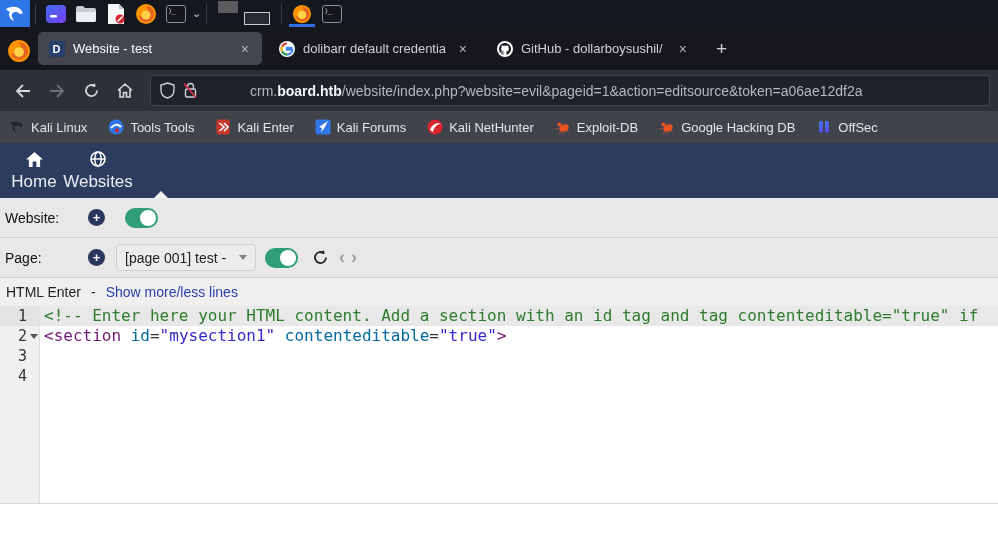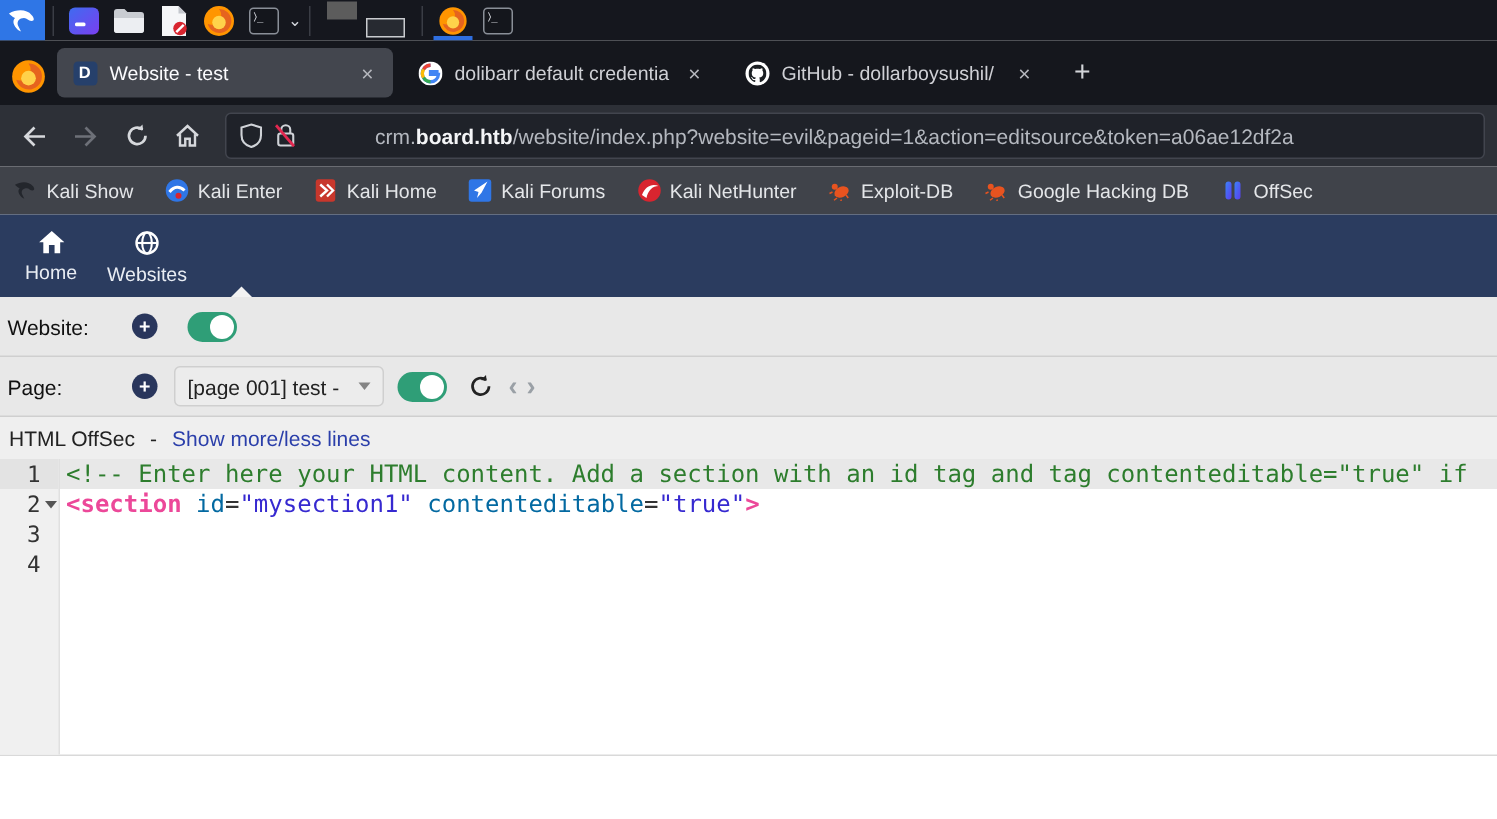--- a/index.html
+++ b/index.html
@@ -41,21 +41,21 @@
   .url-text { font-size:14px; color:#b4b8bf; white-space:nowrap; overflow:hidden;margin-left:44px; }
   .url-text .domain { color:#f4f5f7; font-weight:bold; }
 
   .bookmarks { height:32px; background:#40434a; display:flex; align-items:center; padding-left:9px; gap:21px; }
   .bm { display:flex; align-items:center; gap:6px; color:#e4e6e9; font-size:13px; white-space:nowrap; }
   .bm-ic { width:16px; height:16px; display:flex; align-items:center; justify-content:center; }
 
   
   .mainmenu { position:relative; height:55px; background:#2b3c5f; display:flex; padding-left:2px; }
   .menu-item { width:64px; display:flex; flex-direction:column; align-items:center; justify-content:center; gap:5px;
-               color:#e9edf3; font-size:13px; padding-top:2px; }
+               color:#e9edf3; font-size:17px; padding-top:2px; }
   .menu-caret { position:absolute; bottom:0; left:154px; width:0; height:0;
                 border-left:7px solid transparent; border-right:7px solid transparent; border-bottom:7px solid #f2f2f2; }
 
   .ctrl-row { height:40px; background:#e8e8e8; border-bottom:1px solid #cfcfcf; display:flex; align-items:center; }
   .row-label { width:88px; padding-left:5px; font-size:14px; color:#111; }
   .plus-btn { width:17px; height:17px; border-radius:50%; background:#29365c; color:#fff; font-size:13px; font-weight:bold;
               display:flex; align-items:center; justify-content:center; line-height:0; margin-right:11px; }
   .select { height:27px; border-radius:3px; display:flex; align-items:center; font-size:14px; color:#222; padding:0 8px; }
   .select .caret { margin-left:auto; width:0; height:0; border-left:4px solid transparent; border-right:4px solid transparent;
                    border-top:5px solid #848484; }
@@ -77,21 +77,21 @@
   .gutter { width:40px; background:#f0f0f0; border-right:1px solid #e0e0e0; flex:0 0 auto;
             font-family:"DejaVu Sans Mono", monospace; font-size:15px; color:#333; }
   .gutter-cell { height:20px; display:flex; align-items:center; justify-content:flex-end; padding-right:12px; position:relative; }
   .gutter-cell.active { background:#e3e3e3; }
   .gutter-cell .fold { position:absolute; right:1px; top:8px; width:0; height:0;
                        border-left:4px solid transparent; border-right:4px solid transparent; border-top:5px solid #555; }
   .code-area { flex:1; overflow:hidden; }
   .code-line { height:20px; white-space:pre; font-family:"DejaVu Sans Mono", monospace; font-size:16px; line-height:20px;
                padding-left:4px; color:#333; }
   .code-line.active { background:#e8e8e8; }
-  .c-comment { color:#2d7d2d; } .c-tag { color:#ec4899;font-weight:bold; } .c-attr { color:#0369a1; }
+  .c-comment { color:#2d7d2d; } .c-tag { color:#701a75; } .c-attr { color:#0369a1; }
   .c-string { color:#3629d0; } .c-plain { color:#333; }
 
   svg { display:block; }
 </style>
 </head>
 <body>
 
 <div class="taskbar">
   <div class="kali-btn">
     <svg width="20" height="18" viewBox="0 0 20 18">
@@ -239,40 +239,40 @@
   </div>
 </div>
 
 <div class="bookmarks">
   <div class="bm">
     <span class="bm-ic">
       <svg width="16" height="14" viewBox="0 0 20 18">
           <path d="M1 4 C6 1 13 1 16 5 C18 7 18 9 16 9 C14 9 13 7 11 7 C8 7 6 9 7 12 L9 16 L7 15 C4 12 3 9 5 7 C3 6 2 5 1 4 Z" fill="#23262c"></path>
         </svg>
     </span>
-    <span>Kali Show</span>
+    <span>Kali Linux</span>
   </div>
   <div class="bm">
     <span class="bm-ic">
       <svg width="16" height="16" viewBox="0 0 16 16">
           <circle cx="8" cy="8" r="7.5" fill="#2f76e6"></circle>
           <path d="M3 9 C6 5 10 5 13 8" stroke="#fff" stroke-width="2" fill="none"></path>
           <circle cx="9" cy="11.5" r="2" fill="#d8252f"></circle>
         </svg>
     </span>
-    <span>Kali Enter</span>
+    <span>Tools Tools</span>
   </div>
   <div class="bm">
     <span class="bm-ic">
       <svg width="14" height="16" viewBox="0 0 14 16">
           <rect x="0.5" y="0.5" width="13" height="15" rx="2" fill="#c8372c"></rect>
           <path d="M3.5 4 L8 8 L3.5 12 M8 4 L12 8 L8 12" stroke="#fff" stroke-width="1.6" fill="none"></path>
         </svg>
     </span>
-    <span>Kali Home</span>
+    <span>Kali Enter</span>
   </div>
   <div class="bm">
     <span class="bm-ic">
       <svg width="16" height="16" viewBox="0 0 16 16">
           <rect x="0.5" y="0.5" width="15" height="15" rx="2" fill="#2f76e6"></rect>
           <path d="M13 2 L4 8 L7 9 L6 13 L9 9.5 Z" fill="#fff"></path>
         </svg>
     </span>
     <span>Kali Forums</span>
   </div>
@@ -362,21 +362,21 @@
     <svg width="17" height="17" viewBox="0 0 17 17">
       <path d="M14 8.5 A5.5 5.5 0 1 1 12 4.3" stroke="#222" stroke-width="1.8" fill="none"></path>
       <path d="M12 1 L12.4 4.9 L8.6 4.3 Z" fill="#222"></path>
     </svg>
   </div>
   <div class="icon-btn chevron" style="margin-left:10px;">‹</div>
   <div class="icon-btn chevron" style="margin-left:6px;">›</div>
 </div>
 
 <div class="sourcebar">
-  <span class="title">HTML OffSec</span>
+  <span class="title">HTML Enter</span>
   <span class="dash">-</span>
   <a href="#">Show more/less lines</a>
 </div>
 
 <div class="editor">
   <div class="gutter">
       <div class="gutter-cell active">1</div>
       <div class="gutter-cell">2<span class="fold"></span></div>
       <div class="gutter-cell">3</div>
       <div class="gutter-cell">4</div>

